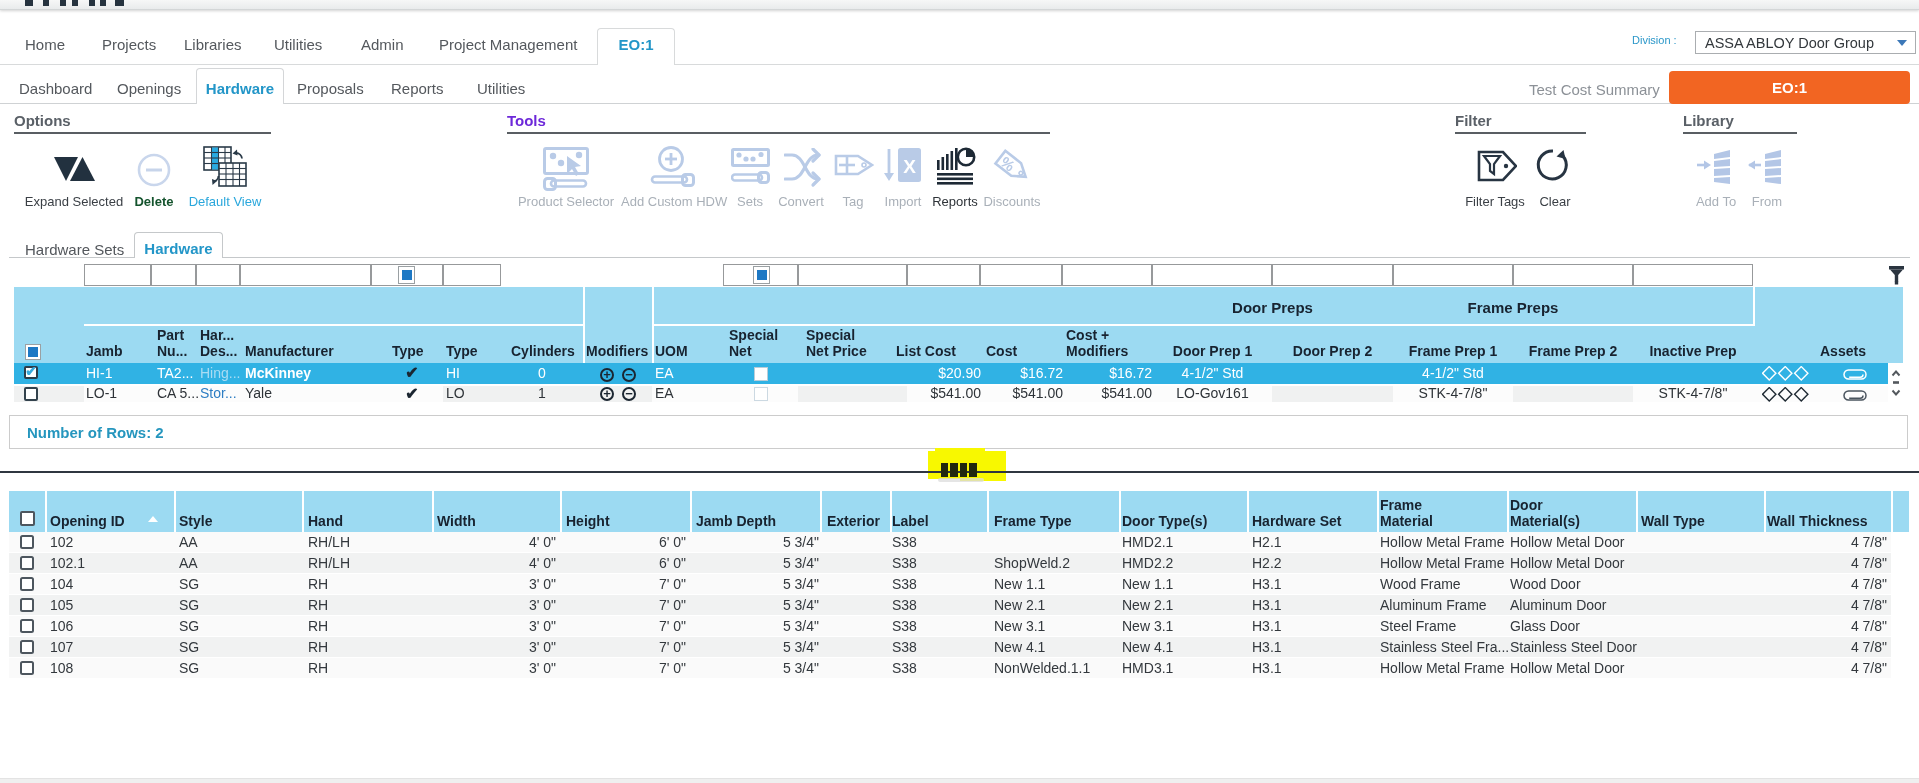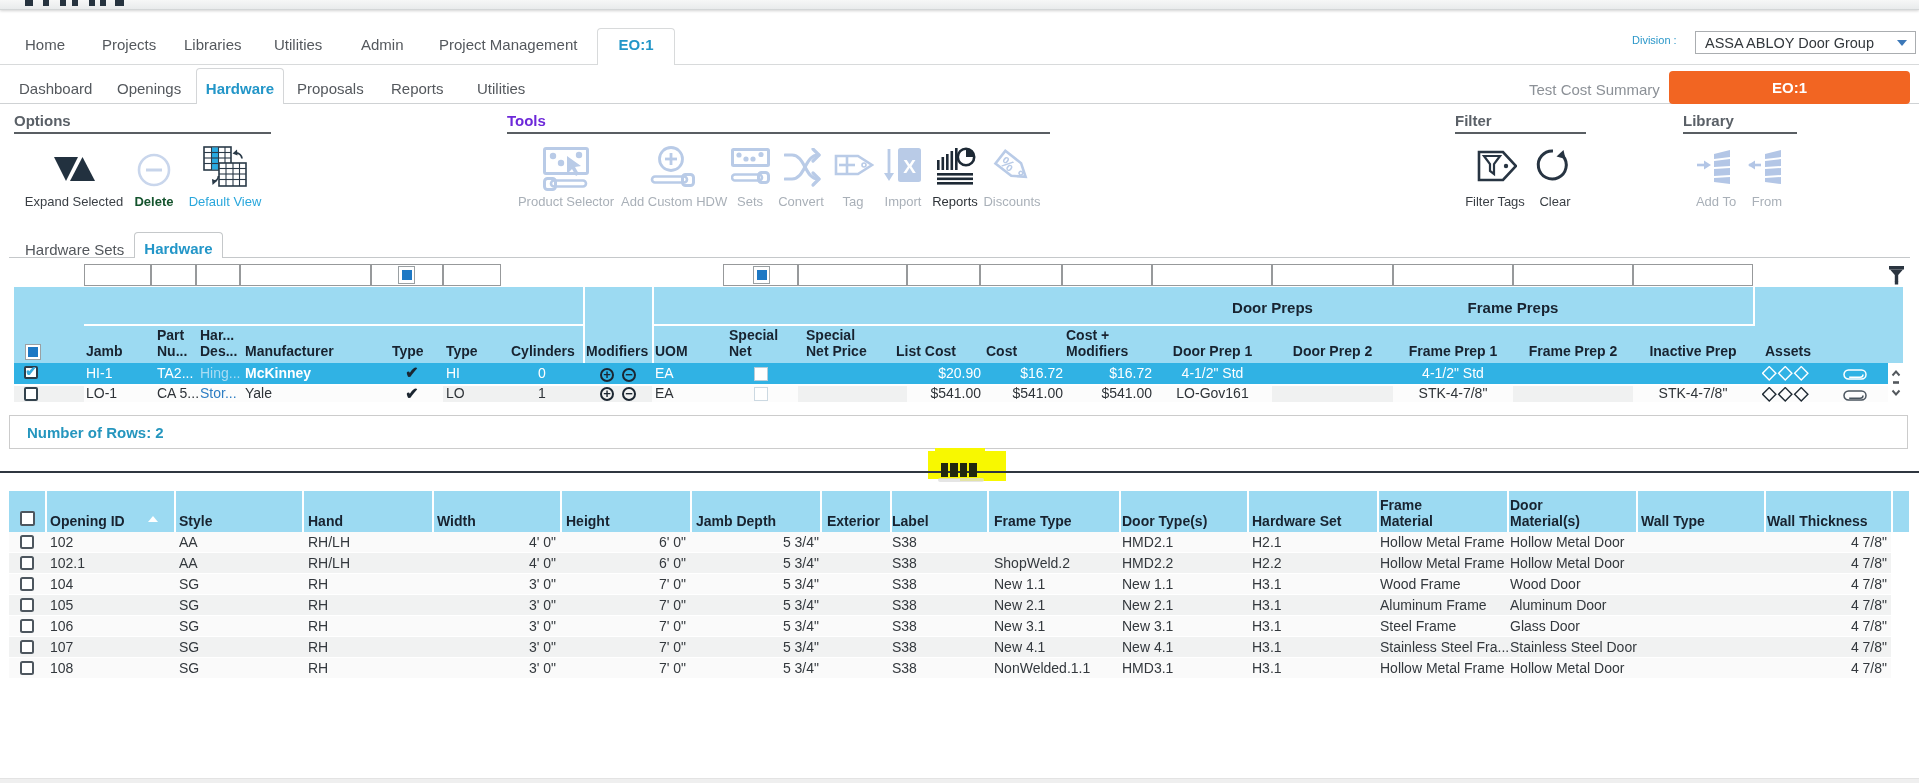--- a/index.html
+++ b/index.html
@@ -248,21 +248,21 @@
 <div class="abs hcell" style="left:511px;top:344px;">Cylinders</div>
 <div class="abs hcell" style="left:586px;top:344px;">Modifiers</div>
 <div class="abs hcell" style="left:655px;top:344px;">UOM</div>
 <div class="abs hcell" style="left:986px;top:344px;">Cost</div>
 <div class="abs hcell" style="left:896px;top:344px;">List Cost</div>
 <div class="abs hcell" style="left:1152px;top:344px;width:121px;text-align:center;">Door Prep 1</div>
 <div class="abs hcell" style="left:1272px;top:344px;width:121px;text-align:center;">Door Prep 2</div>
 <div class="abs hcell" style="left:1393px;top:344px;width:120px;text-align:center;">Frame Prep 1</div>
 <div class="abs hcell" style="left:1513px;top:344px;width:120px;text-align:center;">Frame Prep 2</div>
 <div class="abs hcell" style="left:1633px;top:344px;width:120px;text-align:center;">Inactive Prep</div>
-<div class="abs hcell" style="left:1765px;top:344px;">Assets</div>
+<div class="abs hcell" style="left:1820px;top:344px;">Assets</div>
 <div class="abs hcell" style="left:157px;top:328px;">Part</div>
 <div class="abs hcell" style="left:157px;top:344px;">Nu...</div>
 <div class="abs hcell" style="left:200px;top:328px;">Har...</div>
 <div class="abs hcell" style="left:200px;top:344px;">Des...</div>
 <div class="abs hcell" style="left:729px;top:328px;">Special</div>
 <div class="abs hcell" style="left:729px;top:344px;">Net</div>
 <div class="abs hcell" style="left:806px;top:328px;">Special</div>
 <div class="abs hcell" style="left:806px;top:344px;text-align:center;">Net Price</div>
 <div class="abs hcell" style="left:1066px;top:328px;">Cost +</div>
 <div class="abs hcell" style="left:1066px;top:344px;">Modifiers</div>

